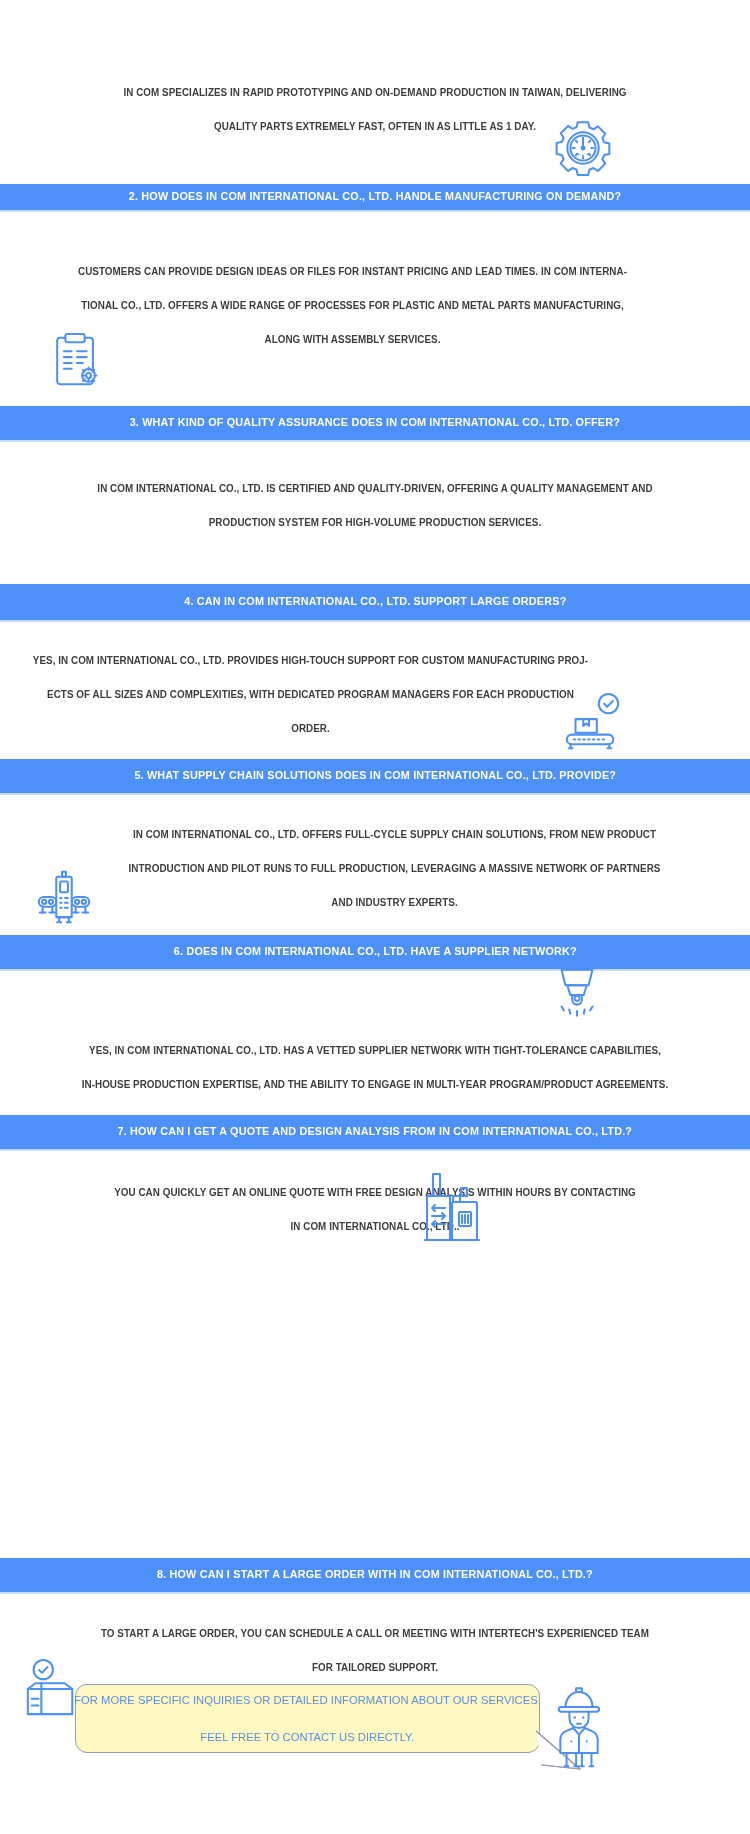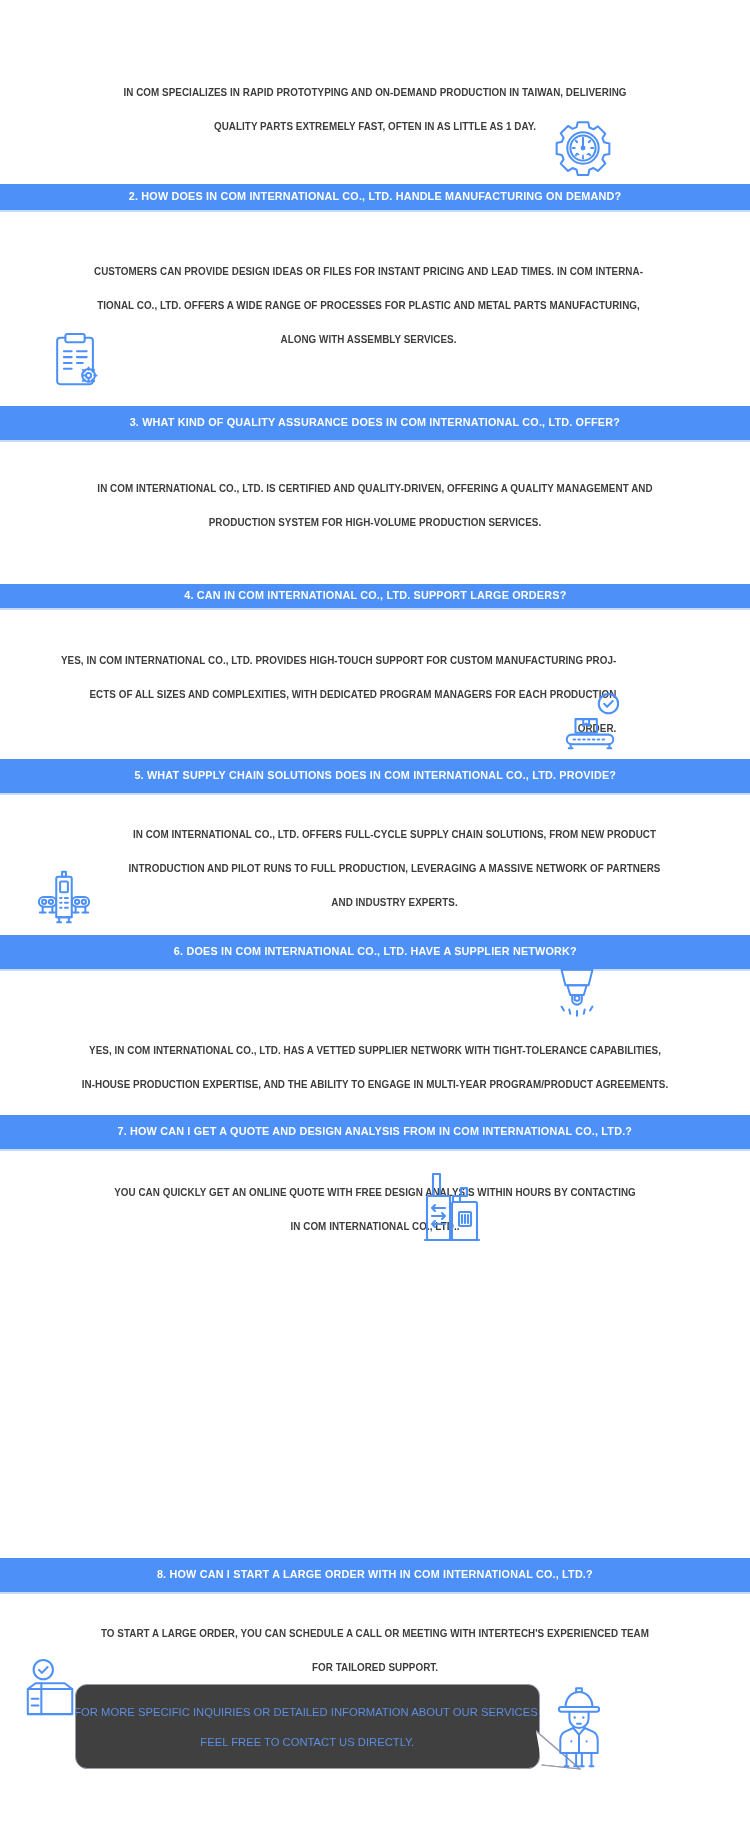--- a/index.html
+++ b/index.html
@@ -70,28 +70,28 @@
   
   .bubble-wrap {
     position: absolute;
     left: 75px;
     top: 1684px;
     width: 465px;
     height: 85px;
   }
   .bubble {
     width: 465px;
-    height: 85px;
+    height: 69px;
     border: 1.2px solid #9b9bab;
     border-radius: 12px;
-    background: #404040;
+    background: #fef9c3;
     display: flex;
     flex-direction: column;
     align-items: center;
-    justify-content: center;
+    justify-content: space-between;
   }
   .bubble-line {
     color: #5c8fe0;
     font-size: 11.6px;
     line-height: 30px;
     text-align: center;
     white-space: nowrap;
     transform: scaleX(0.97);
   }
   .bubble-tail {
@@ -130,21 +130,21 @@
       <circle cx="32" cy="32" r="1.5" fill="#4d90f7"></circle>
       <circle cx="27.5" cy="38.5" r="0.9" fill="#4d90f7" stroke="none"></circle>
       <circle cx="32" cy="39.6" r="0.9" fill="#4d90f7" stroke="none"></circle>
       <circle cx="36.5" cy="38.5" r="0.9" fill="#4d90f7" stroke="none"></circle>
     </svg>
   </span>
 
   <div class="qbar" style="top:184px;height:26px;">
     <span class="qbar-text">2. HOW DOES IN COM INTERNATIONAL CO., LTD. HANDLE MANUFACTURING ON DEMAND?</span>
   </div>
-  <div class="answer" style="left:16px;top:255px;width:705px;">
+  <div class="answer" style="left:0;top:255px;width:705px;">
     <span class="ln">CUSTOMERS CAN PROVIDE DESIGN IDEAS OR FILES FOR INSTANT PRICING AND LEAD TIMES. IN COM INTERNA-</span>
     <span class="ln">TIONAL CO., LTD. OFFERS A WIDE RANGE OF PROCESSES FOR PLASTIC AND METAL PARTS MANUFACTURING,</span>
     <span class="ln">ALONG WITH ASSEMBLY SERVICES.</span>
   </div>
 
   <span class="icon" style="left:48px;top:330px;width:56px;height:62px;">
     <svg viewBox="0 0 58 64" fill="none" stroke="#4d90f7" stroke-width="2.1" stroke-linecap="round" stroke-linejoin="round">
       <path d="M38 8h5.5a3 3 0 0 1 3 3v42a3 3 0 0 1-3 3H12.5a3 3 0 0 1-3-3V11a3 3 0 0 1 3-3H18"></path>
       <rect x="18" y="4" width="20" height="8.5" rx="2"></rect>
       <path d="M16.5 22h8M16.5 28h8M16.5 34h8M16.5 40h8"></path>
@@ -156,24 +156,24 @@
   </span>
 
   <div class="qbar" style="top:406px;height:34px;justify-content:center;">
     <span class="qbar-text">3. WHAT KIND OF QUALITY ASSURANCE DOES IN COM INTERNATIONAL CO., LTD. OFFER?</span>
   </div>
   <div class="answer" style="left:0;top:472px;width:750px;">
     <span class="ln">IN COM INTERNATIONAL CO., LTD. IS CERTIFIED AND QUALITY-DRIVEN, OFFERING A QUALITY MANAGEMENT AND</span>
     <span class="ln">PRODUCTION SYSTEM FOR HIGH-VOLUME PRODUCTION SERVICES.</span>
   </div>
 
-  <div class="qbar" style="top:584px;height:24px;">
+  <div class="qbar" style="top:584px;height:36px;">
     <span class="qbar-text">4. CAN IN COM INTERNATIONAL CO., LTD. SUPPORT LARGE ORDERS?</span>
   </div>
-  <div class="answer" style="left:0;top:644px;width:621px;text-align:right;">
+  <div class="answer" style="left:0;top:644px;width:621px;">
     <span class="ln">YES, IN COM INTERNATIONAL CO., LTD. PROVIDES HIGH-TOUCH SUPPORT FOR CUSTOM MANUFACTURING PROJ-</span>
     <span class="ln">ECTS OF ALL SIZES AND COMPLEXITIES, WITH DEDICATED PROGRAM MANAGERS FOR EACH PRODUCTION</span>
     <span class="ln">ORDER.</span>
   </div>
 
   <span class="icon" style="left:558px;top:692px;width:66px;height:62px;">
     <svg viewBox="0 0 68 64" fill="none" stroke="#4d90f7" stroke-width="2.1" stroke-linecap="round" stroke-linejoin="round">
       <circle cx="52" cy="12" r="10"></circle>
       <path d="M47.6 12.2l3 3.1 5.9-6"></path>
       <path d="M18 28h22v14H18z"></path>

